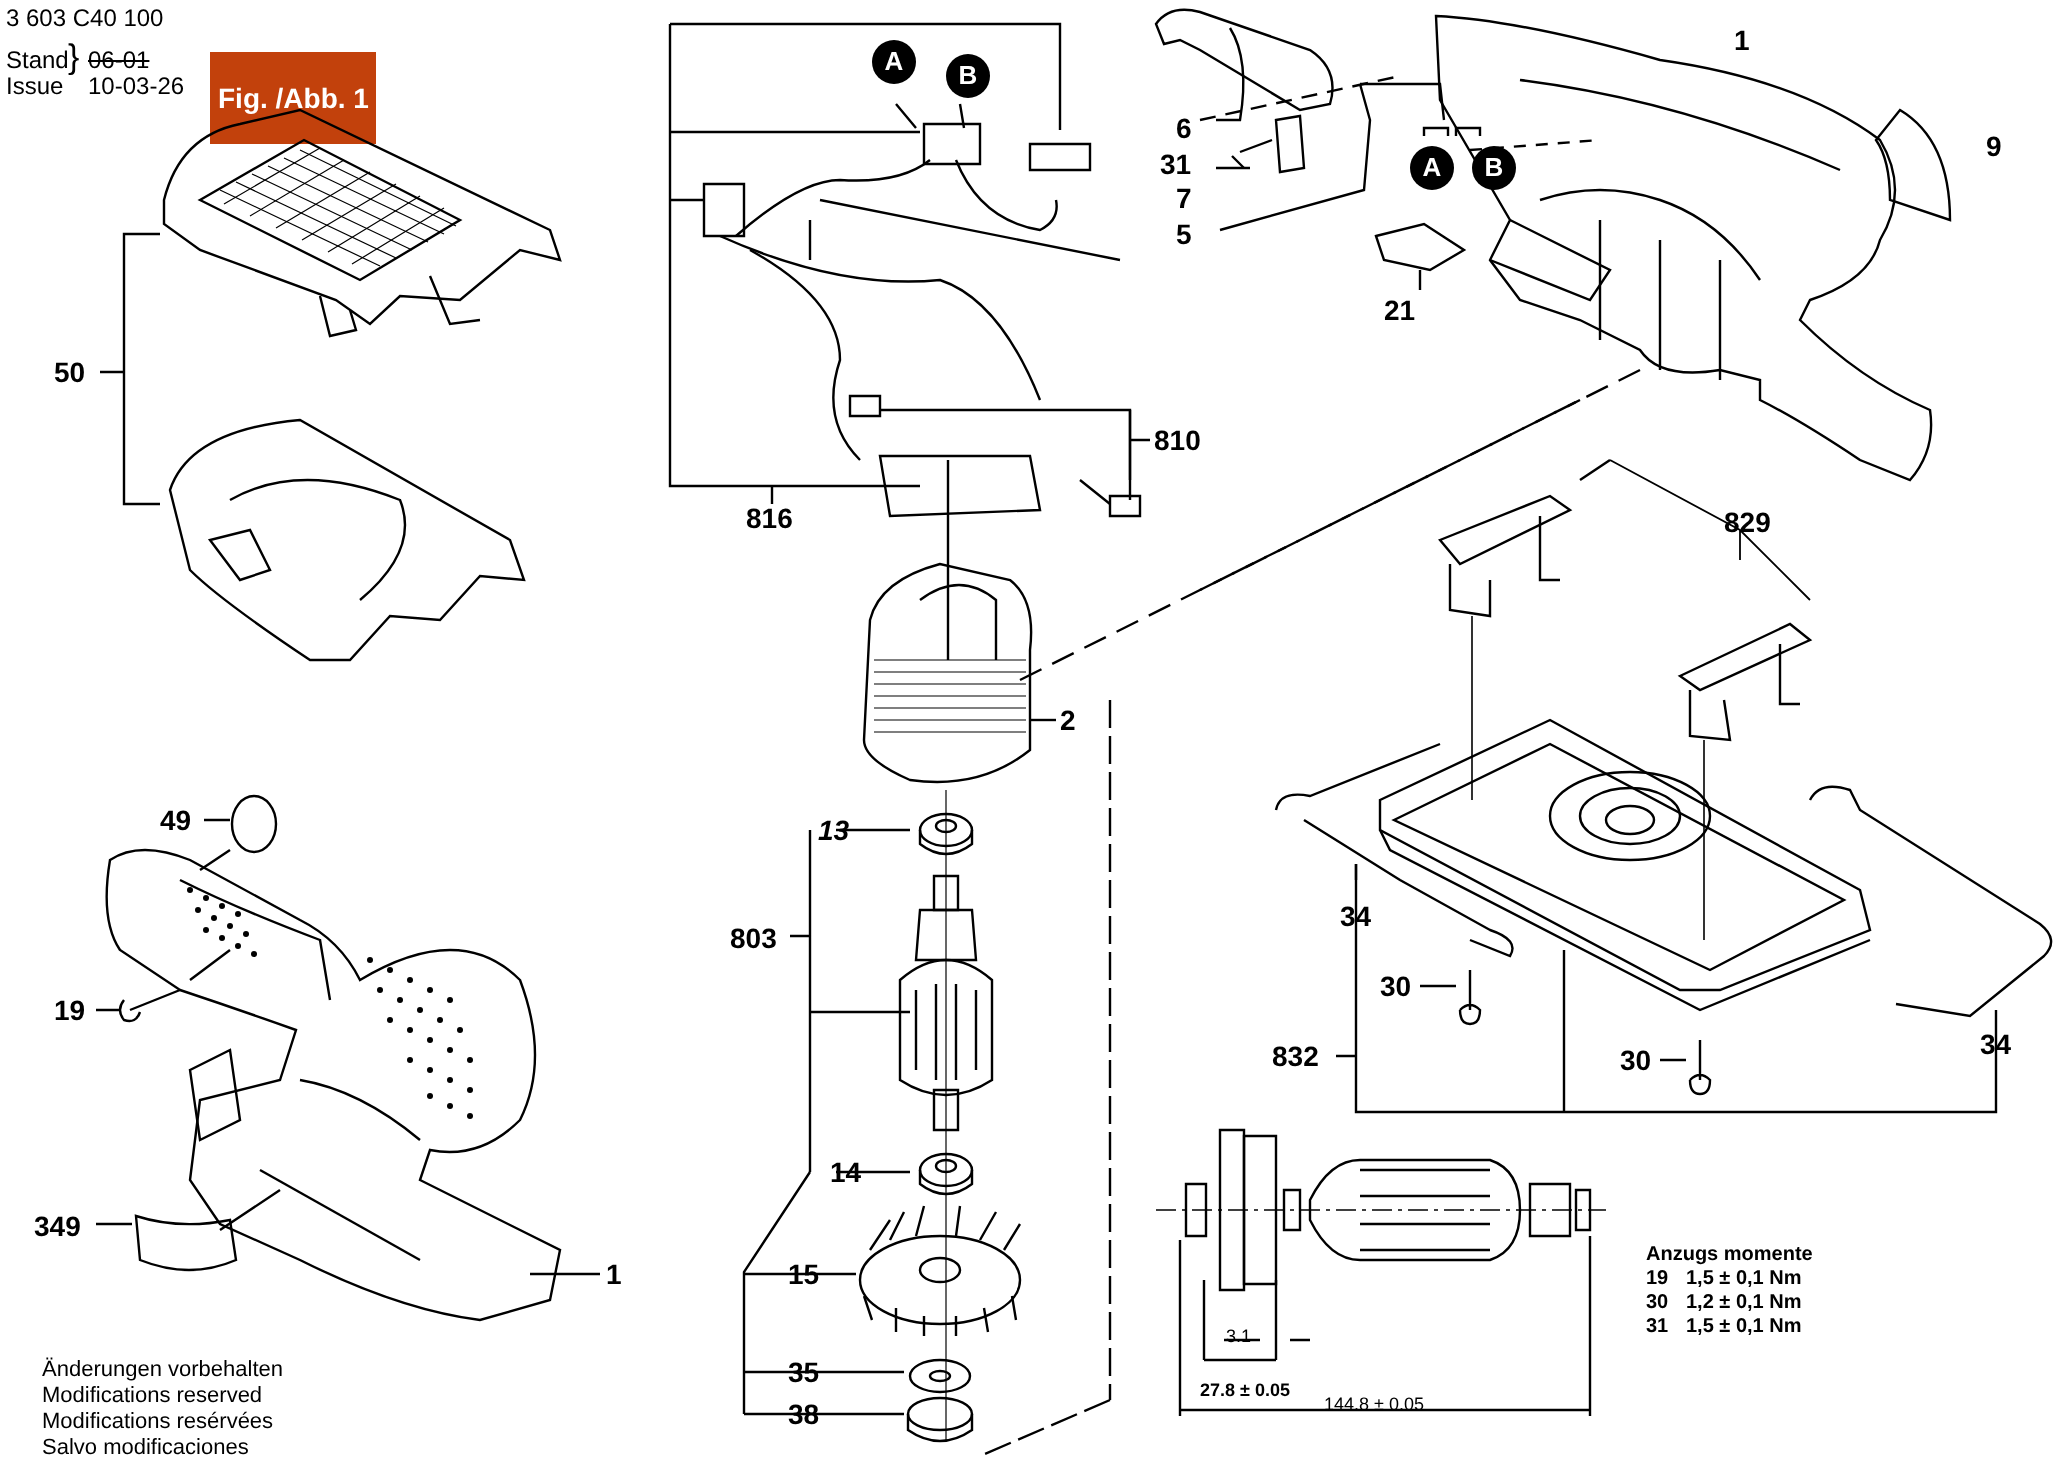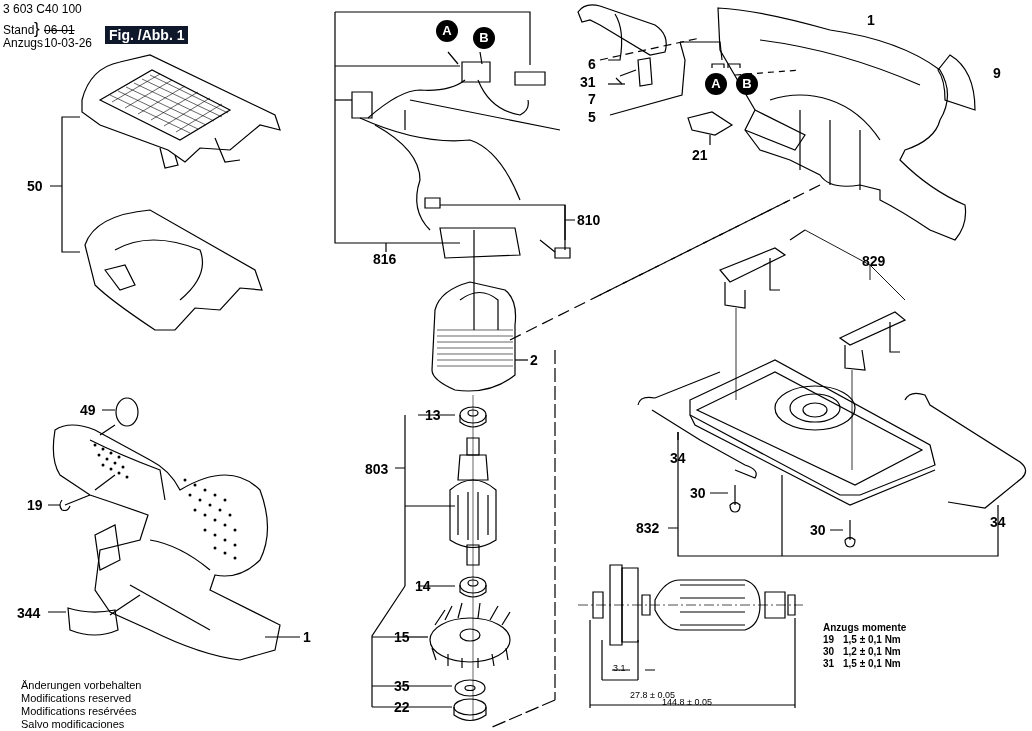--- a/index.html
+++ b/index.html
@@ -1,37 +1,37 @@
 <!DOCTYPE html>
 <html><head>
 <meta charset="utf-8">
 <style>
   html, body { margin:0; padding:0; background:#ffffff; }
   body { width:1032px; height:731px; position:relative; overflow:hidden;
          font-family:"Liberation Sans", sans-serif; color:#000; }
   .abs { position:absolute; }
   .hdr { font-size:12px; line-height:13px; }
-  .fig-badge { background:#0f172a; color:#fff; font-weight:bold; font-size:14px;
-               padding:1px 4px; line-height:16px; }
+  .fig-badge { background:#c2410c; color:#fff; font-weight:bold; font-size:14px;
+               padding:15px 4px; line-height:16px; }
   .lbl { position:absolute; font-weight:bold; font-size:14px; line-height:14px; }
   .note { font-size:11px; line-height:13px;margin-left:18px; }
   .torque { font-size:10px; font-weight:bold; line-height:12px; }
   .torque .row span { display:inline-block; }
   .circ { position:absolute; width:22px; height:22px; border-radius:50%;
           background:#000; color:#fff; font-weight:bold; font-size:13px;
           text-align:center; line-height:22px; }
   svg { position:absolute; left:0; top:0; }
   .dim { font-size:9px; }
 </style>
 </head>
 <body>
 
 <div class="abs hdr" style="left:3px;top:3px;">3 603 C40 100</div>
 <div class="abs hdr" style="left:3px;top:24px;">Stand</div>
-<div class="abs hdr" style="left:3px;top:37px;">Anzugs</div>
+<div class="abs hdr" style="left:3px;top:37px;">Issue</div>
 <div class="abs hdr" style="left:34px;top:22px;font-size:17px;">}</div>
 <div class="abs hdr" style="left:44px;top:24px;text-decoration:line-through;">06-01</div>
 <div class="abs hdr" style="left:44px;top:37px;">10-03-26</div>
 <div class="abs fig-badge" style="left:105px;top:26px;">Fig. /Abb. 1</div>
 
 <svg width="1032" height="731" viewBox="0 0 1032 731">
   <g fill="none" stroke="#000" stroke-width="1.2">
 
     <g>
       <path d="M82 100 Q90 68 120 62 L150 55 L275 115 L280 130 L260 125 L230 150 L200 148 L185 162 L168 150 L100 125 L82 112 Z"></path>
@@ -267,38 +267,38 @@
 <div class="lbl" style="left:588px;top:57px;">6</div>
 <div class="lbl" style="left:580px;top:75px;">31</div>
 <div class="lbl" style="left:588px;top:92px;">7</div>
 <div class="lbl" style="left:588px;top:110px;">5</div>
 <div class="lbl" style="left:692px;top:148px;">21</div>
 <div class="lbl" style="left:577px;top:213px;">810</div>
 <div class="lbl" style="left:373px;top:252px;">816</div>
 <div class="lbl" style="left:27px;top:179px;">50</div>
 <div class="lbl" style="left:530px;top:353px;">2</div>
 <div class="lbl" style="left:862px;top:254px;text-align:center;">829</div>
-<div class="lbl" style="left:425px;top:408px;">13</div>
+<div class="lbl" style="left:409px;top:408px;font-style:italic;">13</div>
 <div class="lbl" style="left:365px;top:462px;">803</div>
 <div class="lbl" style="left:415px;top:579px;">14</div>
 <div class="lbl" style="left:394px;top:630px;">15</div>
 <div class="lbl" style="left:394px;top:679px;">35</div>
-<div class="lbl" style="left:394px;top:700px;">22</div>
+<div class="lbl" style="left:394px;top:700px;">38</div>
 <div class="lbl" style="left:80px;top:403px;">49</div>
 <div class="lbl" style="left:27px;top:498px;">19</div>
-<div class="lbl" style="left:17px;top:606px;">344</div>
+<div class="lbl" style="left:17px;top:606px;">349</div>
 <div class="lbl" style="left:303px;top:630px;">1</div>
 <div class="lbl" style="left:670px;top:451px;">34</div>
 <div class="lbl" style="left:990px;top:515px;">34</div>
 <div class="lbl" style="left:690px;top:486px;">30</div>
 <div class="lbl" style="left:810px;top:523px;">30</div>
 <div class="lbl" style="left:636px;top:521px;">832</div>
 
 <div class="abs dim" style="left:613px;top:663px;">3.1</div>
-<div class="abs dim" style="left:630px;top:690px;">27.8 ± 0.05</div>
+<div class="abs dim" style="left:600px;top:690px;font-weight:bold;">27.8 ± 0.05</div>
 <div class="abs dim" style="left:662px;top:697px;">144.8 ± 0.05</div>
 
 <div class="abs torque" style="left:823px;top:622px;">
   <div>Anzugs momente</div>
   <div class="row"><span style="width:20px;">19</span><span>1,5 ± 0,1 Nm</span></div>
   <div class="row"><span style="width:20px;">30</span><span>1,2 ± 0,1 Nm</span></div>
   <div class="row"><span style="width:20px;">31</span><span>1,5 ± 0,1 Nm</span></div>
 </div>
 
 <div class="abs note" style="left:3px;top:679px;">

